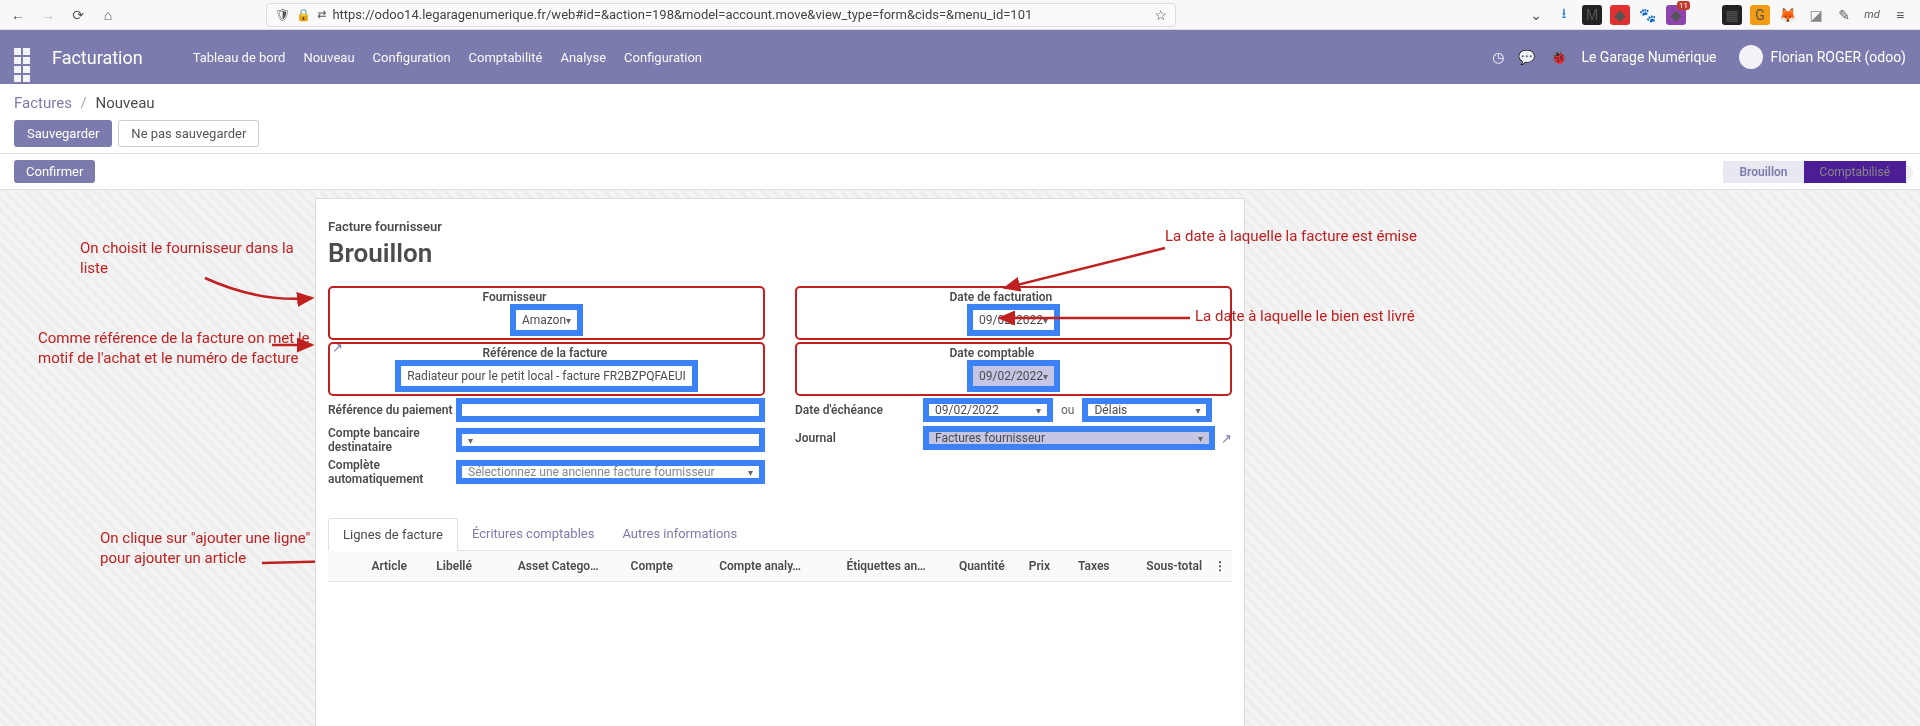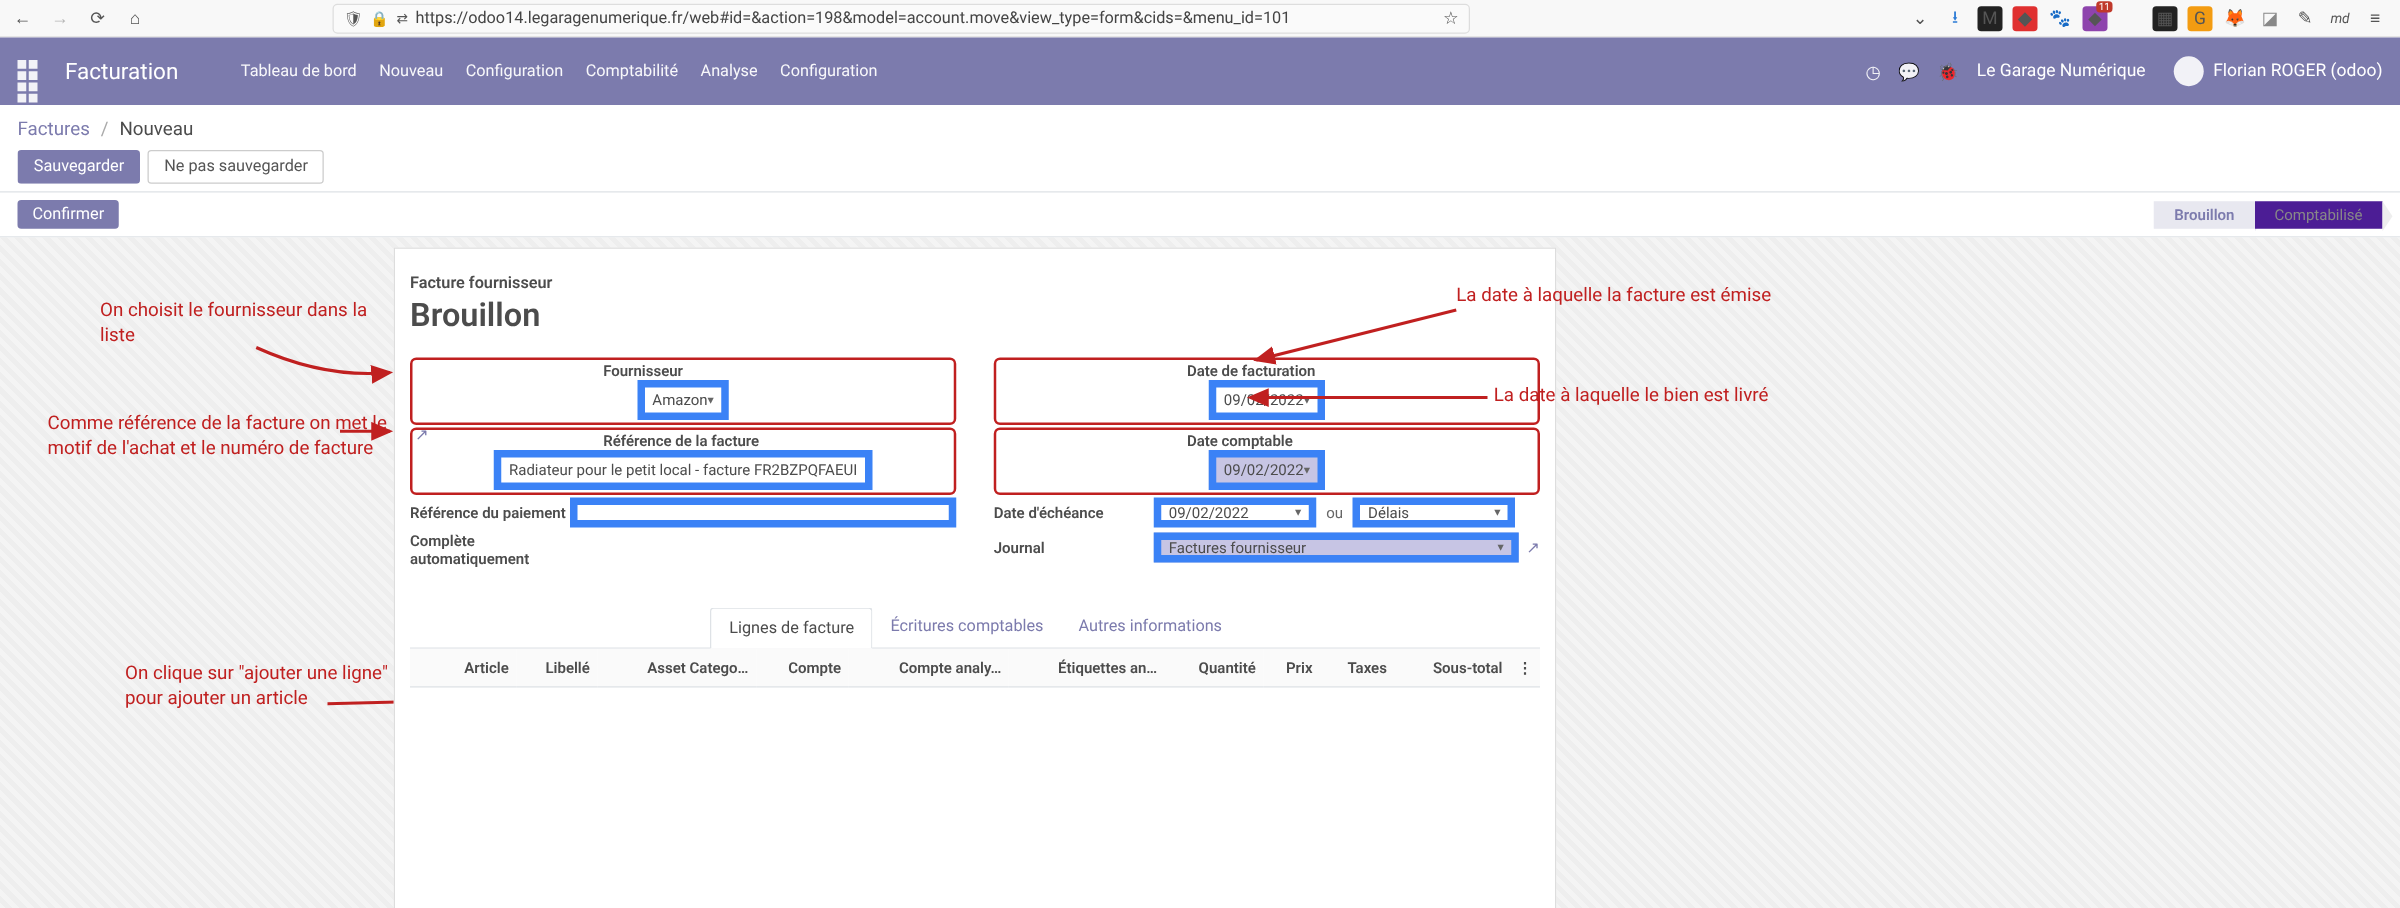--- a/index.html
+++ b/index.html
@@ -187,21 +187,20 @@
     border:2.5px solid var(--red-annotation);
     border-radius:5px;
     flex-direction:column;
   }
 
   
   .tabs {
     display:flex;
     border-bottom:1px solid var(--border-light);
     margin-top:30px;
-    justify-content:center;
   }
   .tab {
     padding:8px 14px;
     font-size:13px;
     color: var(--link-blue);
     cursor:pointer;
   }
   .tab.active {
     color:#4c4c4c;
     border:1px solid var(--border-light);
@@ -366,21 +365,28 @@
           <div class="field-input">
             <span>Radiateur pour le petit local - facture FR2BZPQFAEUI</span>
           </div>
         </div>
 
         <div class="field-row">
           <div class="field-label">Référence du paiement</div>
           <div class="field-input"></div>
         </div>
         <div class="field-row">
+          <div class="field-label">Compte bancaire destinataire</div>
+          <div class="field-input select"></div>
+        </div>
+        <div class="field-row">
           <div class="field-label">Complète automatiquement</div>
+          <div class="field-input select" style="color:#888;">
+            <span>Sélectionnez une ancienne facture fournisseur</span>
+          </div>
         </div>
       </div>
 
       <div class="form-col">
         <div class="field-row highlight-red" style="padding:2px 4px;">
           <div class="field-label">Date de facturation</div>
           <div class="field-input select">
             <span>09/02/2022</span>
           </div>
         </div>

